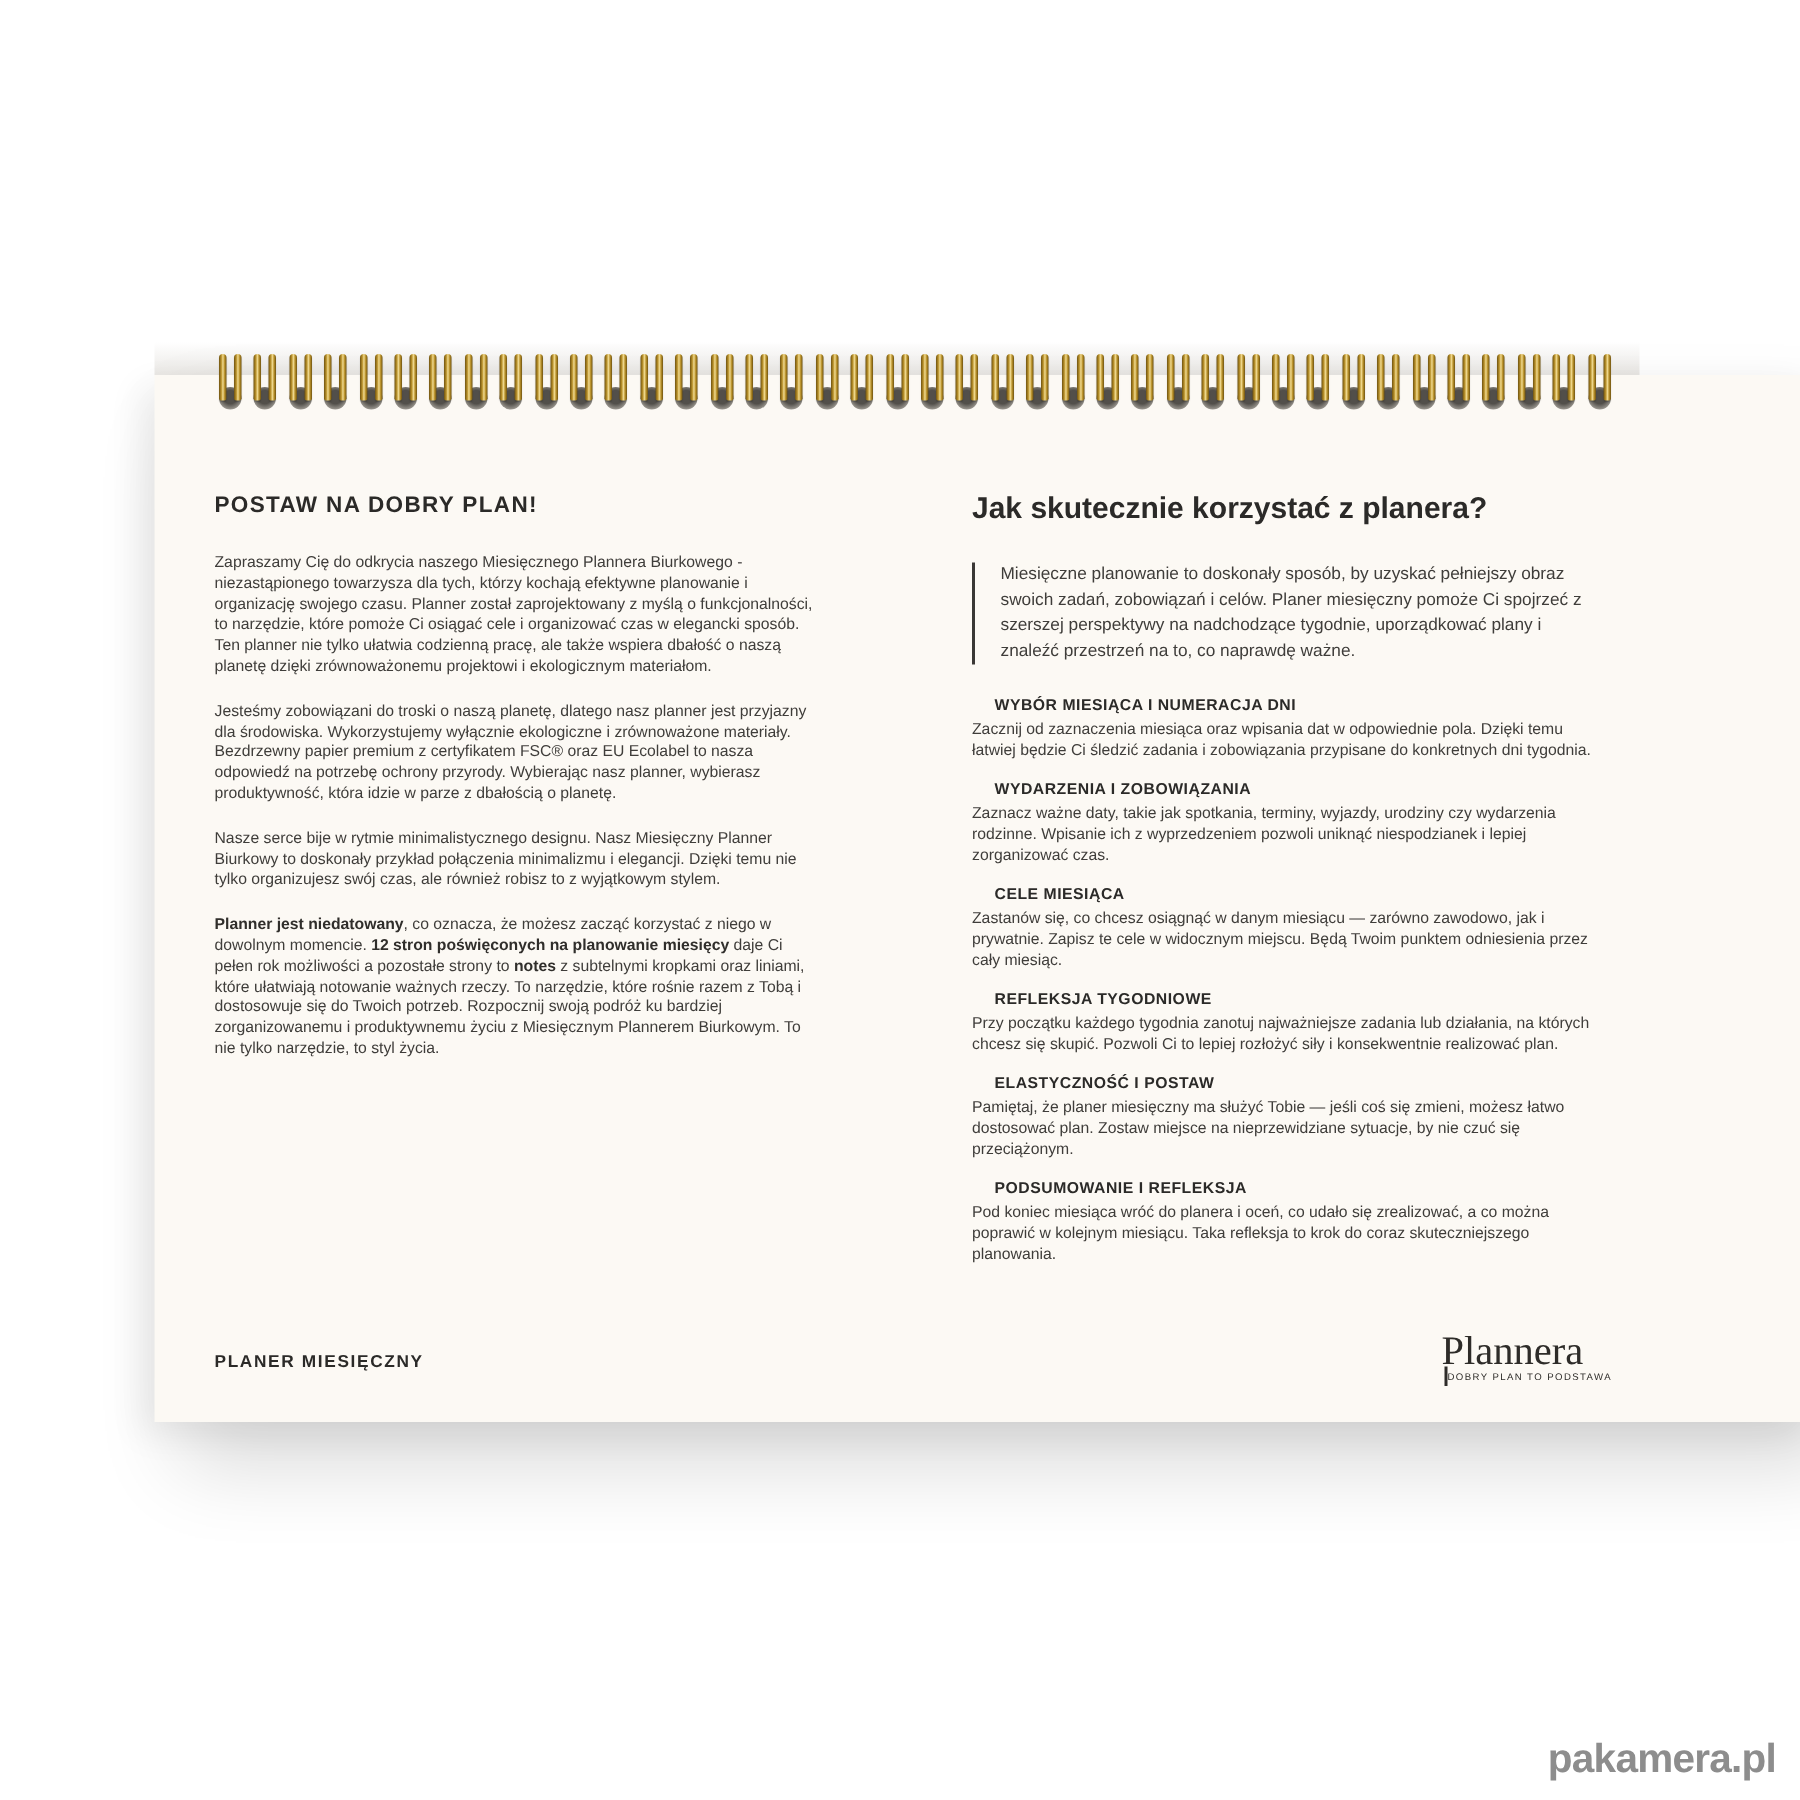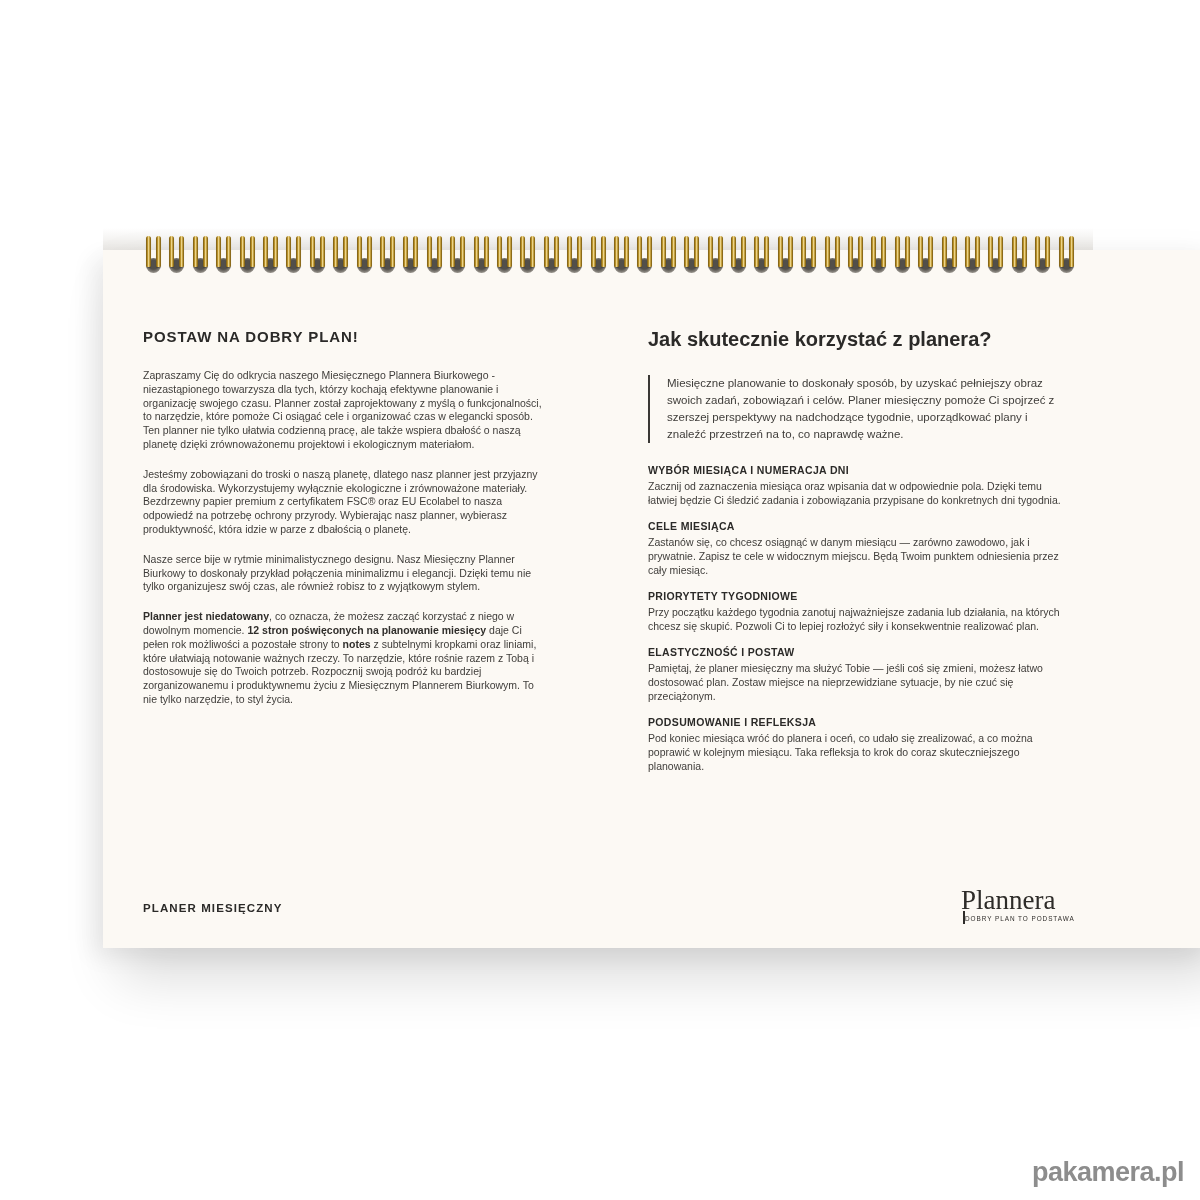--- a/index.html
+++ b/index.html
@@ -49,21 +49,21 @@
   .para{font-size:10.5px;line-height:13.8px;color:#3f3d3a;margin:0 0 16px 0;}
   .para + .para{margin-top:0;}
   .para span.bold{font-weight:bold;color:#302e2b;}
 
   .right-heading{font-size:20px;font-weight:bold;color:#2b2a28;margin:0 0 24px 0;}
   .quote{
     border-left:2px solid #3a3835;padding-left:17px;
     font-size:11.5px;line-height:17px;color:#3f3d3a;margin:0 0 21px 0;
   }
   .section{margin:0 0 13px 0;}
-  .section-heading{font-size:10.5px;font-weight:bold;letter-spacing:.35px;color:#2b2a28;margin:0 0 3px 0;}
+  .section-heading{font-size:10.5px;font-weight:bold;letter-spacing:.35px;color:#2b2a28;margin:0 0 3px 15px;}
   .section-body{font-size:10.5px;line-height:14px;color:#3f3d3a;margin:0;}
   .closing{font-size:10.5px;line-height:14px;color:#3f3d3a;margin:16px 0 0 0;}
 
   
   .footer-left{
     position:absolute;left:40px;top:652px;
     font-size:11.5px;font-weight:bold;letter-spacing:1.1px;color:#2b2a28;
   }
   .logo{position:absolute;left:858px;top:636px;width:120px;}
   .logo-wordmark{
@@ -100,28 +100,32 @@
 
     <div class="col-right">
       <h2 class="right-heading">Jak skutecznie korzystać z planera?</h2>
       <p class="quote">Miesięczne planowanie to doskonały sposób, by uzyskać pełniejszy obraz swoich zadań, zobowiązań i celów. Planer miesięczny pomoże Ci spojrzeć z szerszej perspektywy na nadchodzące tygodnie, uporządkować plany i znaleźć przestrzeń na to, co naprawdę ważne.</p>
       <div>
   <div class="section">
     <h3 class="section-heading">WYBÓR MIESIĄCA I NUMERACJA DNI</h3>
     <p class="section-body">Zacznij od zaznaczenia miesiąca oraz wpisania dat w odpowiednie pola. Dzięki temu łatwiej będzie Ci śledzić zadania i zobowiązania przypisane do konkretnych dni tygodnia.</p>
   </div>
 
+  <div class="section">
+    <h3 class="section-heading">WYDARZENIA I ZOBOWIĄZANIA</h3>
+    <p class="section-body">Zaznacz ważne daty, takie jak spotkania, terminy, wyjazdy, urodziny czy wydarzenia rodzinne. Wpisanie ich z wyprzedzeniem pozwoli uniknąć niespodzianek i lepiej zorganizować czas.</p>
+  </div>
 
   <div class="section">
     <h3 class="section-heading">CELE MIESIĄCA</h3>
     <p class="section-body">Zastanów się, co chcesz osiągnąć w danym miesiącu — zarówno zawodowo, jak i prywatnie. Zapisz te cele w widocznym miejscu. Będą Twoim punktem odniesienia przez cały miesiąc.</p>
   </div>
 
   <div class="section">
-    <h3 class="section-heading">PRIORYTETY TYGODNIOWE</h3>
+    <h3 class="section-heading">REFLEKSJA TYGODNIOWE</h3>
     <p class="section-body">Przy początku każdego tygodnia zanotuj najważniejsze zadania lub działania, na których chcesz się skupić. Pozwoli Ci to lepiej rozłożyć siły i konsekwentnie realizować plan.</p>
   </div>
 
   <div class="section">
     <h3 class="section-heading">ELASTYCZNOŚĆ I POSTAW</h3>
     <p class="section-body">Pamiętaj, że planer miesięczny ma służyć Tobie — jeśli coś się zmieni, możesz łatwo dostosować plan. Zostaw miejsce na nieprzewidziane sytuacje, by nie czuć się przeciążonym.</p>
   </div>
 
   <div class="section">
     <h3 class="section-heading">PODSUMOWANIE I REFLEKSJA</h3>

